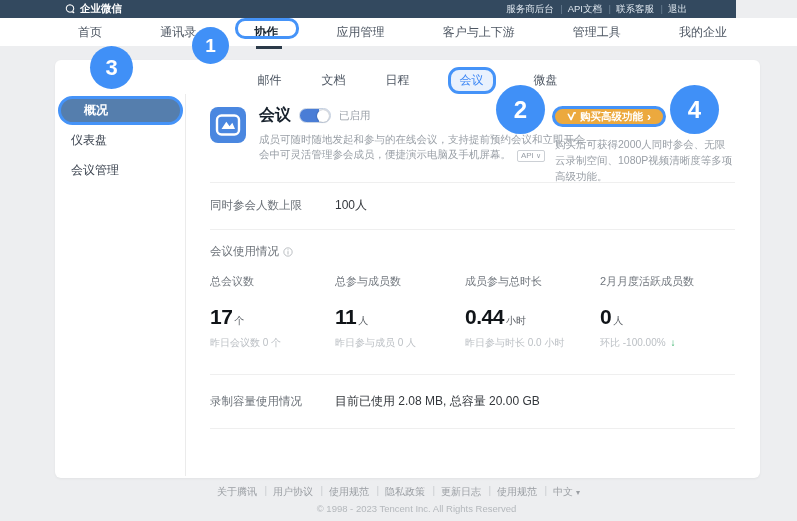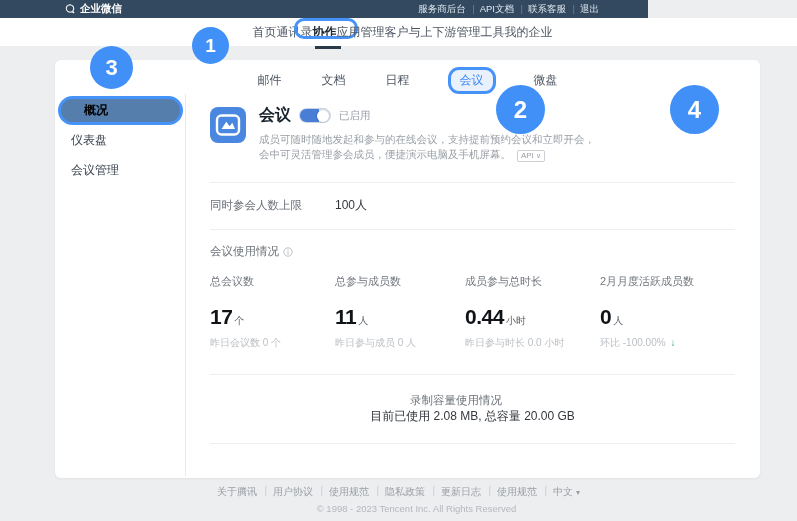--- a/index.html
+++ b/index.html
@@ -1,30 +1,30 @@
 <!DOCTYPE html>
 <html><head>
 <meta charset="utf-8">
 <style>
   * { margin:0; padding:0; box-sizing:border-box; }
   html,body { width:797px; height:521px; }
   body { font-family:"Liberation Sans","DejaVu Sans",sans-serif; background:#edeef0; position:relative; overflow:hidden; }
 
   
-  .topbar { position:absolute; left:0; top:0; width:648px; height:18px; background:#33495f;
+  .topbar { position:absolute; left:0; top:0; width:736px; height:18px; background:#33495f;
             display:flex; align-items:center; justify-content:space-between; padding:0 42px 0 64px; }
   .logo { display:flex; align-items:center; gap:4px; color:#fff; font-size:10.5px; font-weight:bold; }
   .logo svg { display:block; }
   .topbar-links { display:flex; align-items:center; }
   .topbar-link { color:#dfe7ef; font-size:9.5px; cursor:pointer; padding:0 7px; position:relative; }
   .topbar-link:not(:last-child)::after { content:"|"; position:absolute; right:-2px; color:#6b7f93; }
 
   
   .navbar { position:absolute; left:0; top:18px; width:797px; height:28px; background:#fff;
-            display:flex; align-items:center; justify-content:center; padding:0 70px 0 78px; }
+            display:flex; align-items:center; justify-content:space-between; padding:0 70px 0 78px; }
   .nav-item { font-size:12px; color:#4d5662; cursor:pointer; position:relative; white-space:nowrap; }
   .nav-item.active { color:#1b2733; font-weight:bold; }
   .nav-item.active .nav-underline { position:absolute; left:2px; bottom:-8px; width:26px; height:3px; background:#2b3a49; }
   .nav-pill { position:absolute; left:-19px; top:-6px; width:64px; height:21px;
               border:3px solid #4593f8; border-radius:10px; pointer-events:none; }
 
   
   .card { position:absolute; left:55px; top:60px; width:705px; height:418px; background:#fff;
           border-radius:6px; box-shadow:0 1px 3px rgba(0,0,0,0.05); }
 
@@ -33,21 +33,21 @@
           display:flex; align-items:center; justify-content:center; gap:40px; }
   .tab { font-size:12px; color:#4d5662; cursor:pointer; }
   .tab.active { color:#3d87f5; background:#e9f1fd; padding:2px 9px; border-radius:11px;
                 border:3px solid #4593f8; margin:-3px -2px; }
 
   
   .sidebar { position:absolute; left:0; top:36px; width:130px; }
   .side-item { height:30px; display:flex; align-items:center; padding-left:16px;
                font-size:12px; color:#3c4450; cursor:pointer; }
   .side-item.selected { background:#557ead; border:3px solid #4593f8; border-radius:15px;
-                        margin:0 2px 0 3px; height:29px; color:#000000; font-weight:bold; padding-left:23px; }
+                        margin:0 2px 0 3px; height:29px; color:#ffffff; font-weight:bold; padding-left:23px; }
   .vdivider { position:absolute; left:130px; top:34px; width:1px; height:382px; background:#ebebeb; }
 
   
   .content { position:absolute; left:155px; top:45px; width:525px; }
   .app-header { position:relative; display:flex; }
   .app-icon { width:36px; height:36px; border-radius:8px; background:#4a87e0; flex:none; margin-top:2px; }
   .app-head-main { margin-left:13px; width:340px; }
   .title-row { display:flex; align-items:center; gap:8px; }
   .app-title { font-size:16px; font-weight:bold; color:#16202b; }
   .toggle { width:32px; height:15px; border-radius:8px; position:relative; cursor:pointer;
@@ -177,20 +177,33 @@
         </div>
         <div class="app-desc">
           <span>成员可随时随地发起和参与的在线会议，支持提前预约会议和立即开会，会中可灵活管理参会成员，便捷演示电脑及手机屏幕。</span>
           <span class="api-badge">
             <span>API</span>
             <span class="api-caret">∨</span>
           </span>
         </div>
       </div>
 
+      <div class="promo">
+        <span class="buy-btn">
+          <span class="premium-icon">
+            <svg width="9" height="9" viewBox="0 0 10 10">
+              <path d="M1.5 2.5 L4.5 8.5 L8 0.8" fill="none" stroke="#fff" stroke-width="1.8" stroke-linecap="round" stroke-linejoin="round"></path>
+              <circle cx="9.2" cy="1" r="0.9" fill="#fff"></circle>
+            </svg>
+          </span>
+          <span>购买高级功能</span>
+          <span class="buy-chevron">›</span>
+        </span>
+        <div class="promo-text">购买后可获得2000人同时参会、无限云录制空间、1080P视频清晰度等多项高级功能。</div>
+      </div>
     </div>
 
     <hr class="hline" style="margin-top:20px;">
 
     <div class="row" style="margin-top:14px;">
       <span class="row-label">同时参会人数上限</span>
       <span class="row-value">100人</span>
     </div>
 
     <hr class="hline" style="margin-top:15px;">
@@ -227,21 +240,21 @@
         <div class="stat-num-row"><span class="stat-num">0</span><span class="stat-unit">人</span></div>
         <div class="stat-sub">
           <span>环比 -100.00%</span>
           <span class="trend-down">↓</span>
         </div>
       </div>
     </div>
 
     <hr class="hline" style="margin-top:24px;">
 
-    <div class="row" style="margin-top:18px;flex-direction:column;">
+    <div class="row" style="margin-top:18px;">
       <span class="row-label">录制容量使用情况</span>
       <span class="row-value">目前已使用 2.08 MB, 总容量 20.00 GB</span>
     </div>
 
     <hr class="hline" style="margin-top:18px;">
   </div>
 </div>
 
 <div class="footer">
   <div class="footer-links">

